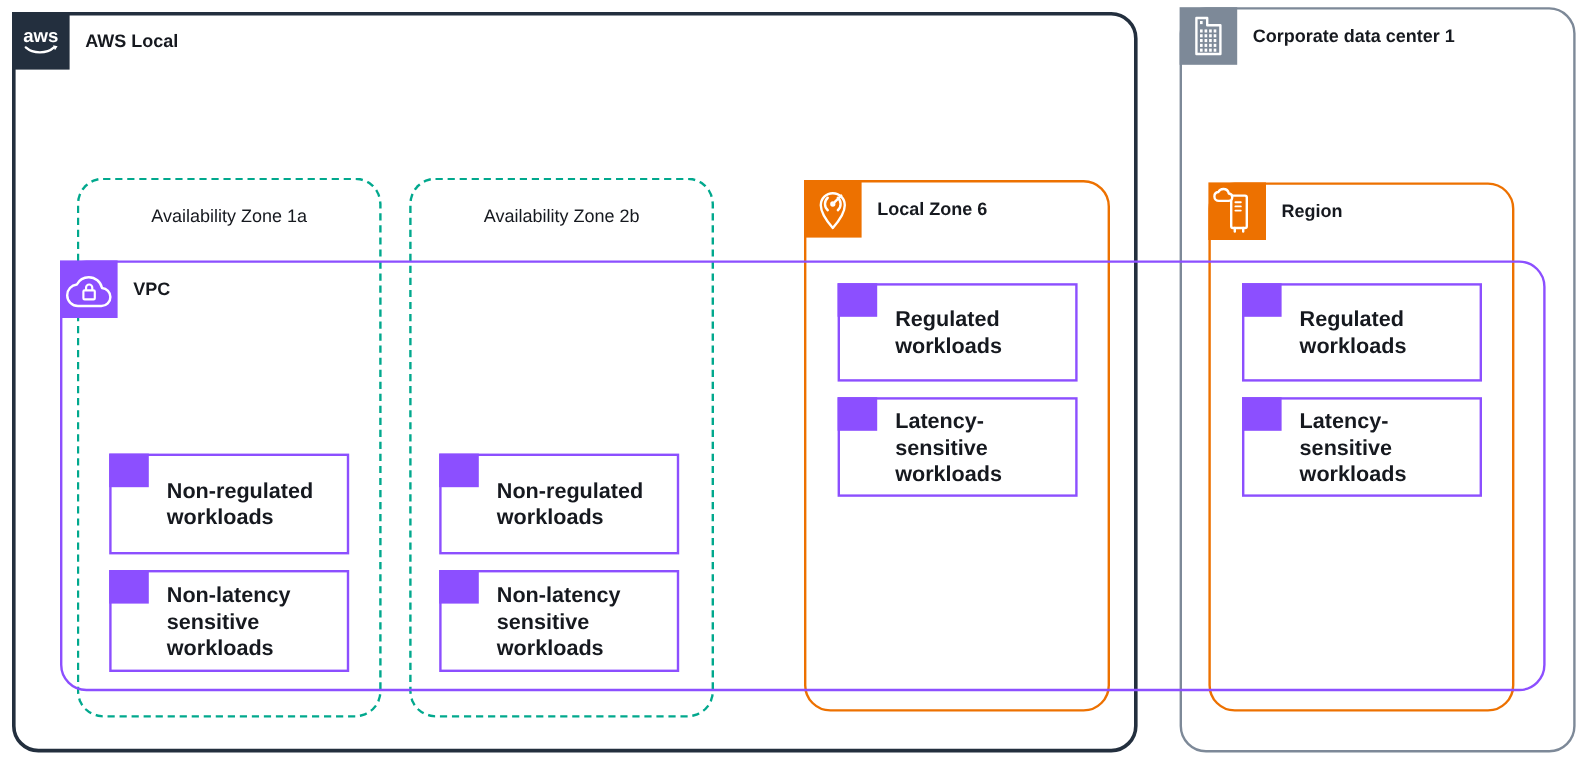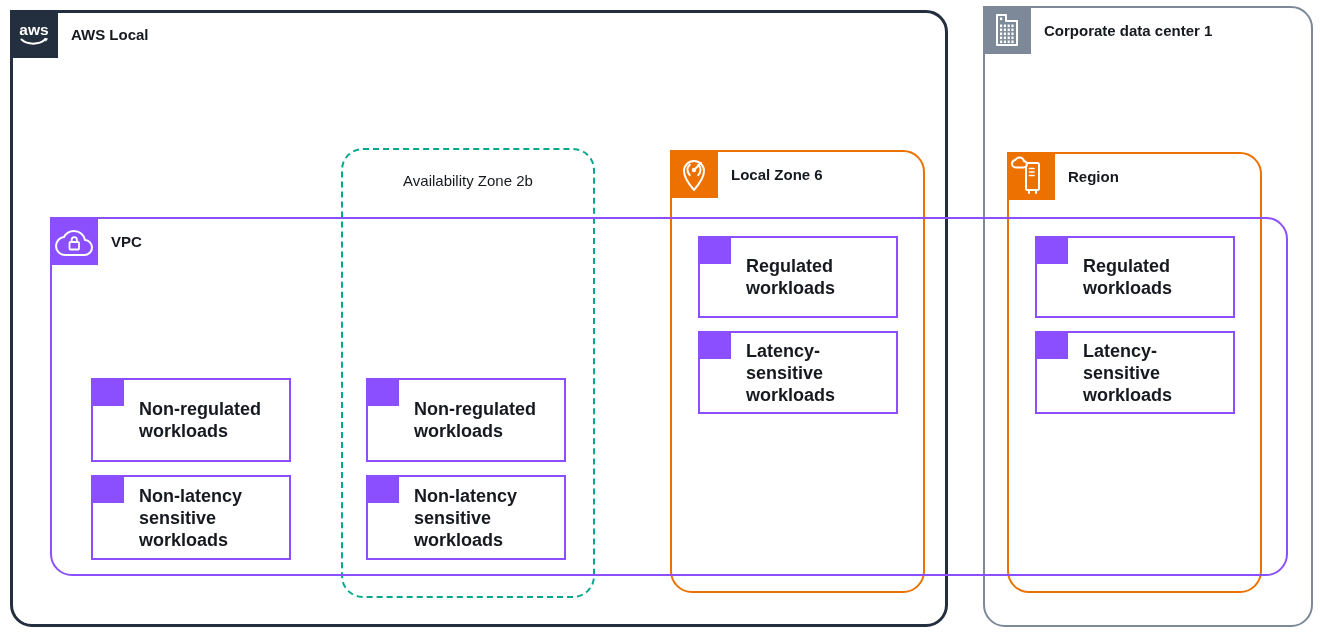--- a/index.html
+++ b/index.html
@@ -57,20 +57,23 @@
           <text x="24" y="25" fill="#ffffff" font-size="15.5" font-weight="bold" text-anchor="middle" font-family="Liberation Sans, sans-serif">aws</text>
           <path d="M11.5 29.5 C17.5 35 29 35 35 29.5" stroke="#ffffff" stroke-width="2" fill="none" stroke-linecap="round"></path>
           <path d="M34.2 27.8 L38 28.6 L35.8 31.8 Z" fill="#ffffff"></path>
         </svg>
       </div>
       <span class="hdr-label">AWS Local</span>
     </div>
   </div>
 
 
+  <div class="group g-az-a">
+    <div class="az-label">Availability Zone 1a</div>
+  </div>
 
   <div class="group g-az-b">
     <div class="az-label">Availability Zone 2b</div>
   </div>
 
   <div class="group g-lz">
     <div class="hdr hdr-std">
       <div class="icon-box ib-orange">
         <svg viewBox="0 0 48 48">
           <g stroke="#ffffff" stroke-width="2" fill="none" stroke-linecap="round" stroke-linejoin="round">

